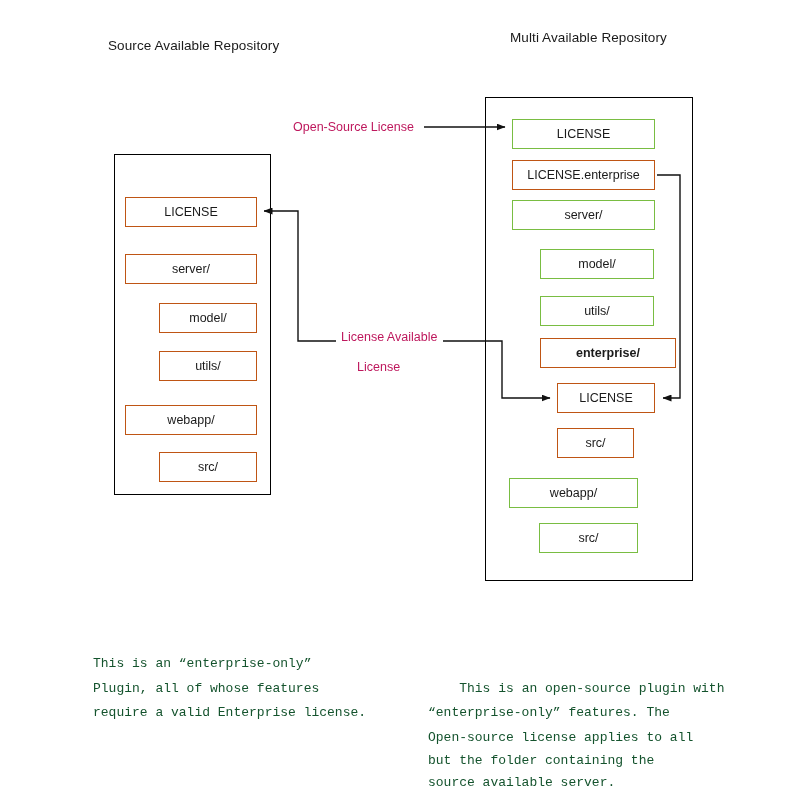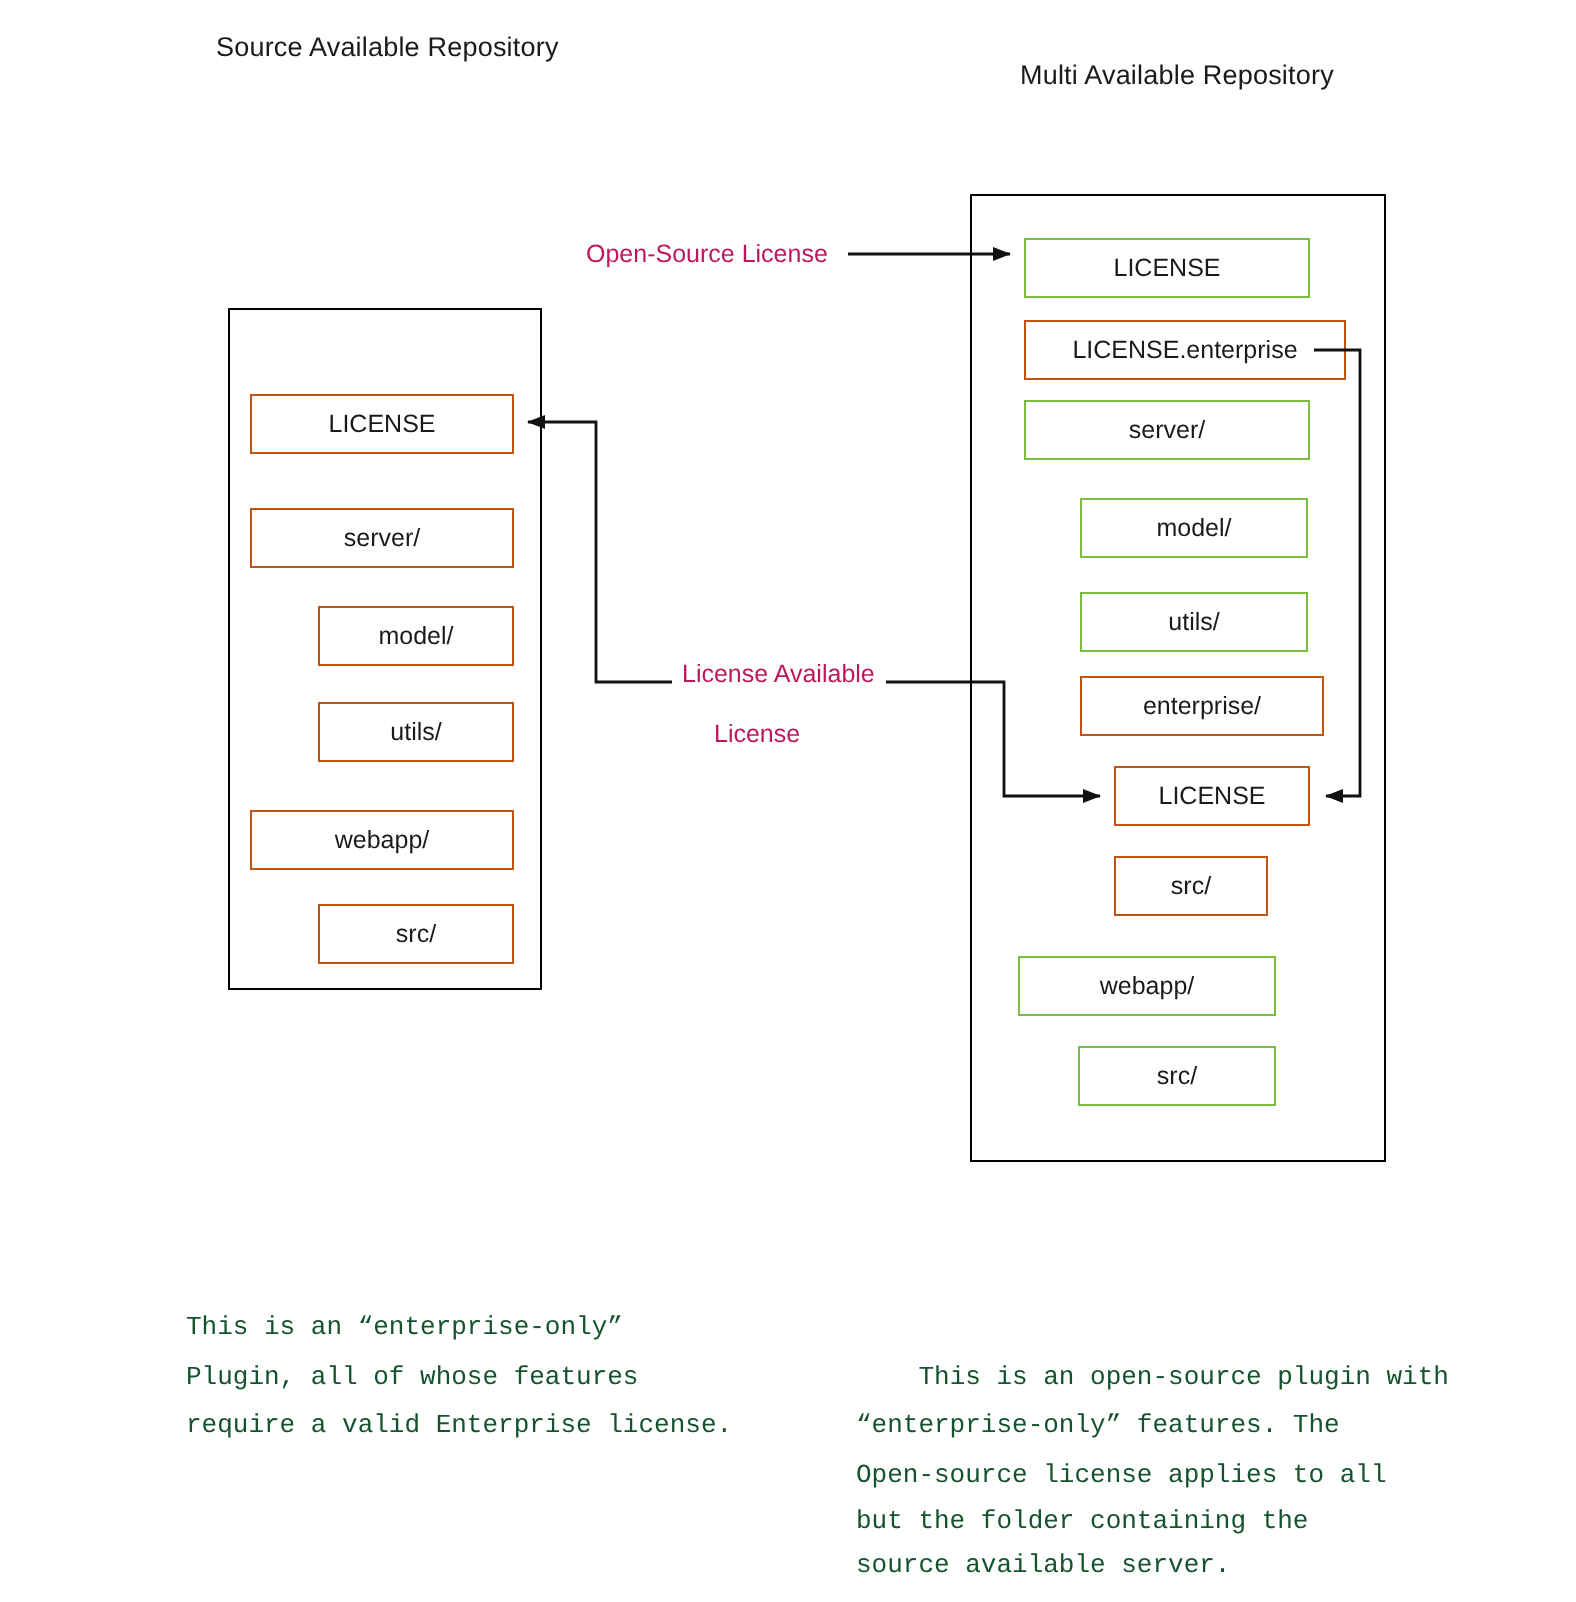--- a/index.html
+++ b/index.html
@@ -17,21 +17,21 @@
   }
 
   
   .col-title {
     position: absolute;
     font-size: 13.5px;
     color: #1a1a1a;
     white-space: nowrap;
     letter-spacing: 0.1px;
   }
-  #title-left  { left: 108px; top: 16px; }
+  #title-left  { left: 108px; top: 38px; }
   #title-right { left: 510px; top: 30px; }
 
   
   .repo-frame {
     position: absolute;
     border: 1.4px solid #000000;
     box-sizing: border-box;
     background: transparent;
   }
   #repo-left  { left: 114px; top: 154px; width: 157px; height: 341px; }
@@ -113,33 +113,33 @@
         <span>webapp/</span>
       </div>
       <div class="node" style="left: 159px; top: 452px; width: 98px;">
         <span>src/</span>
       </div>
     </div>
   <div id="right-nodes">
       <div class="node green" style="left: 512px; top: 119px; width: 143px;">
         <span>LICENSE</span>
       </div>
-      <div class="node" style="left: 512px; top: 160px; width: 161px;">
+      <div class="node" style="left: 512px; top: 160px; width: 143px;">
         <span>LICENSE.enterprise</span>
       </div>
       <div class="node green" style="left: 512px; top: 200px; width: 143px;">
         <span>server/</span>
       </div>
       <div class="node green" style="left: 540px; top: 249px; width: 114px;">
         <span>model/</span>
       </div>
       <div class="node green" style="left: 540px; top: 296px; width: 114px;">
         <span>utils/</span>
       </div>
-      <div class="node" style="left: 540px; top: 338px; width: 122px;">
+      <div class="node" style="left: 540px; top: 338px; width: 136px; font-weight: bold;">
         <span>enterprise/</span>
       </div>
       <div class="node" style="left: 557px; top: 383px; width: 98px;">
         <span>LICENSE</span>
       </div>
       <div class="node" style="left: 557px; top: 428px; width: 77px;">
         <span>src/</span>
       </div>
       <div class="node green" style="left: 509px; top: 478px; width: 129px;">
         <span>webapp/</span>

